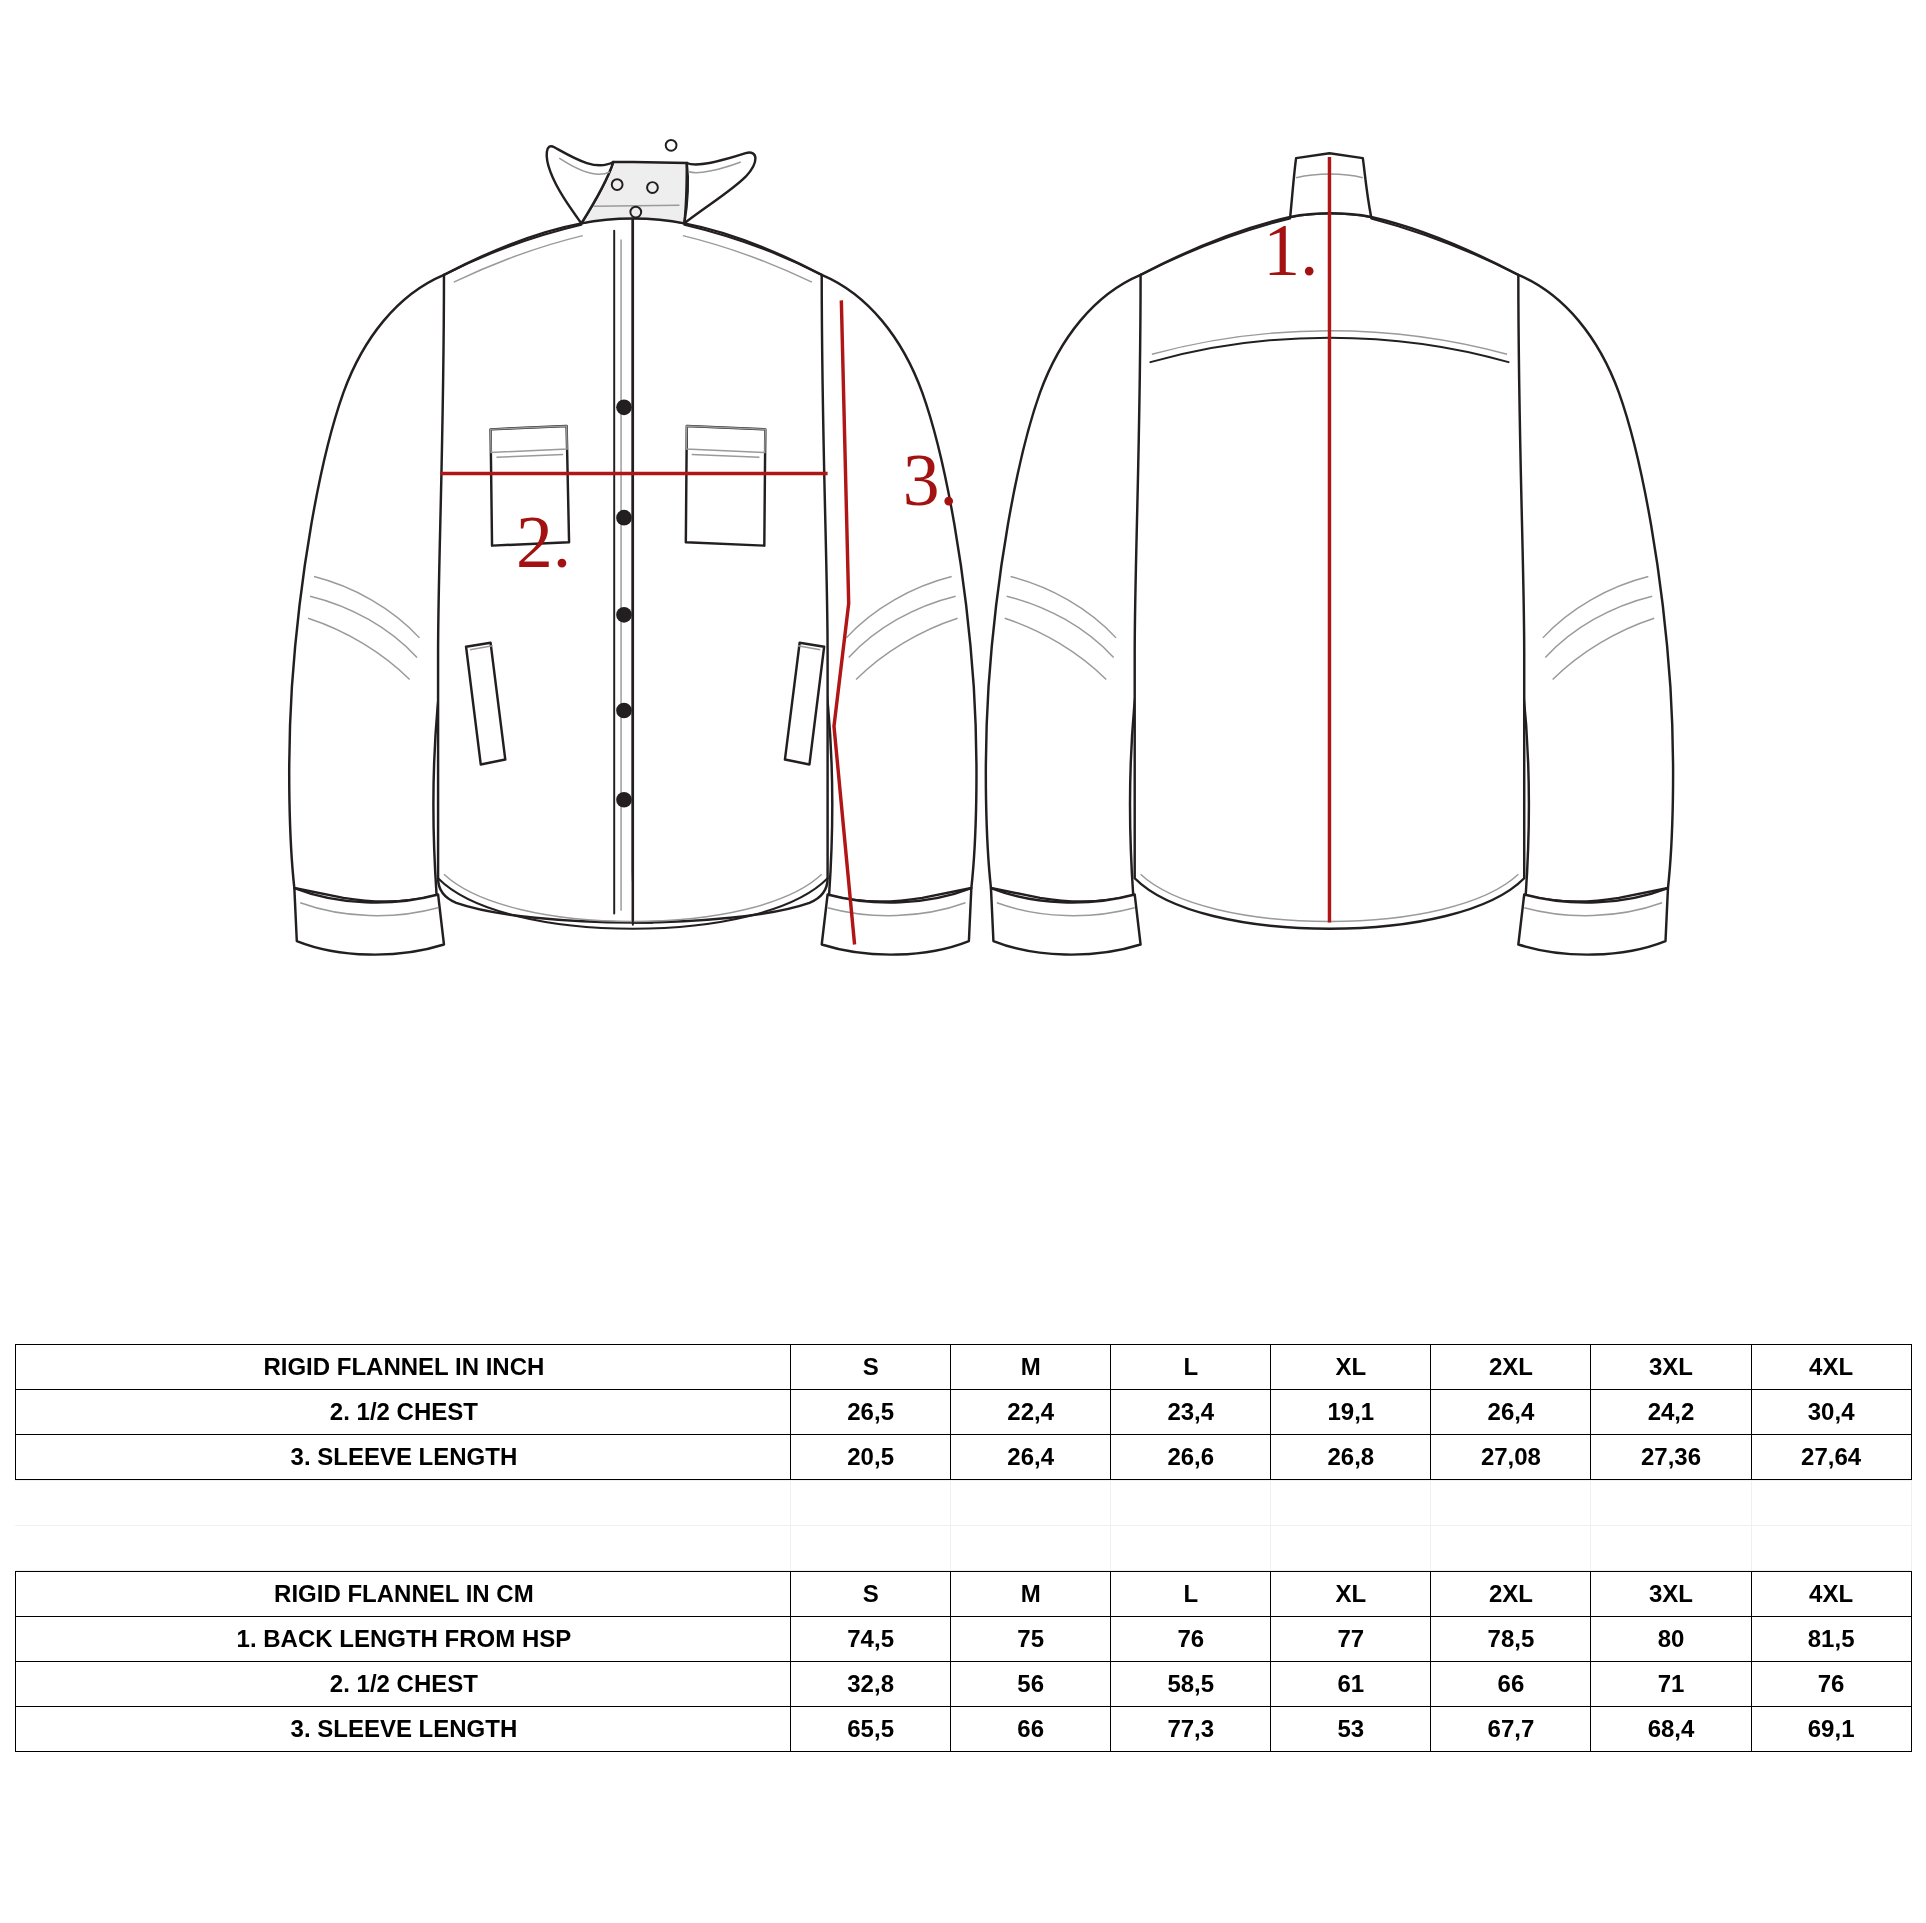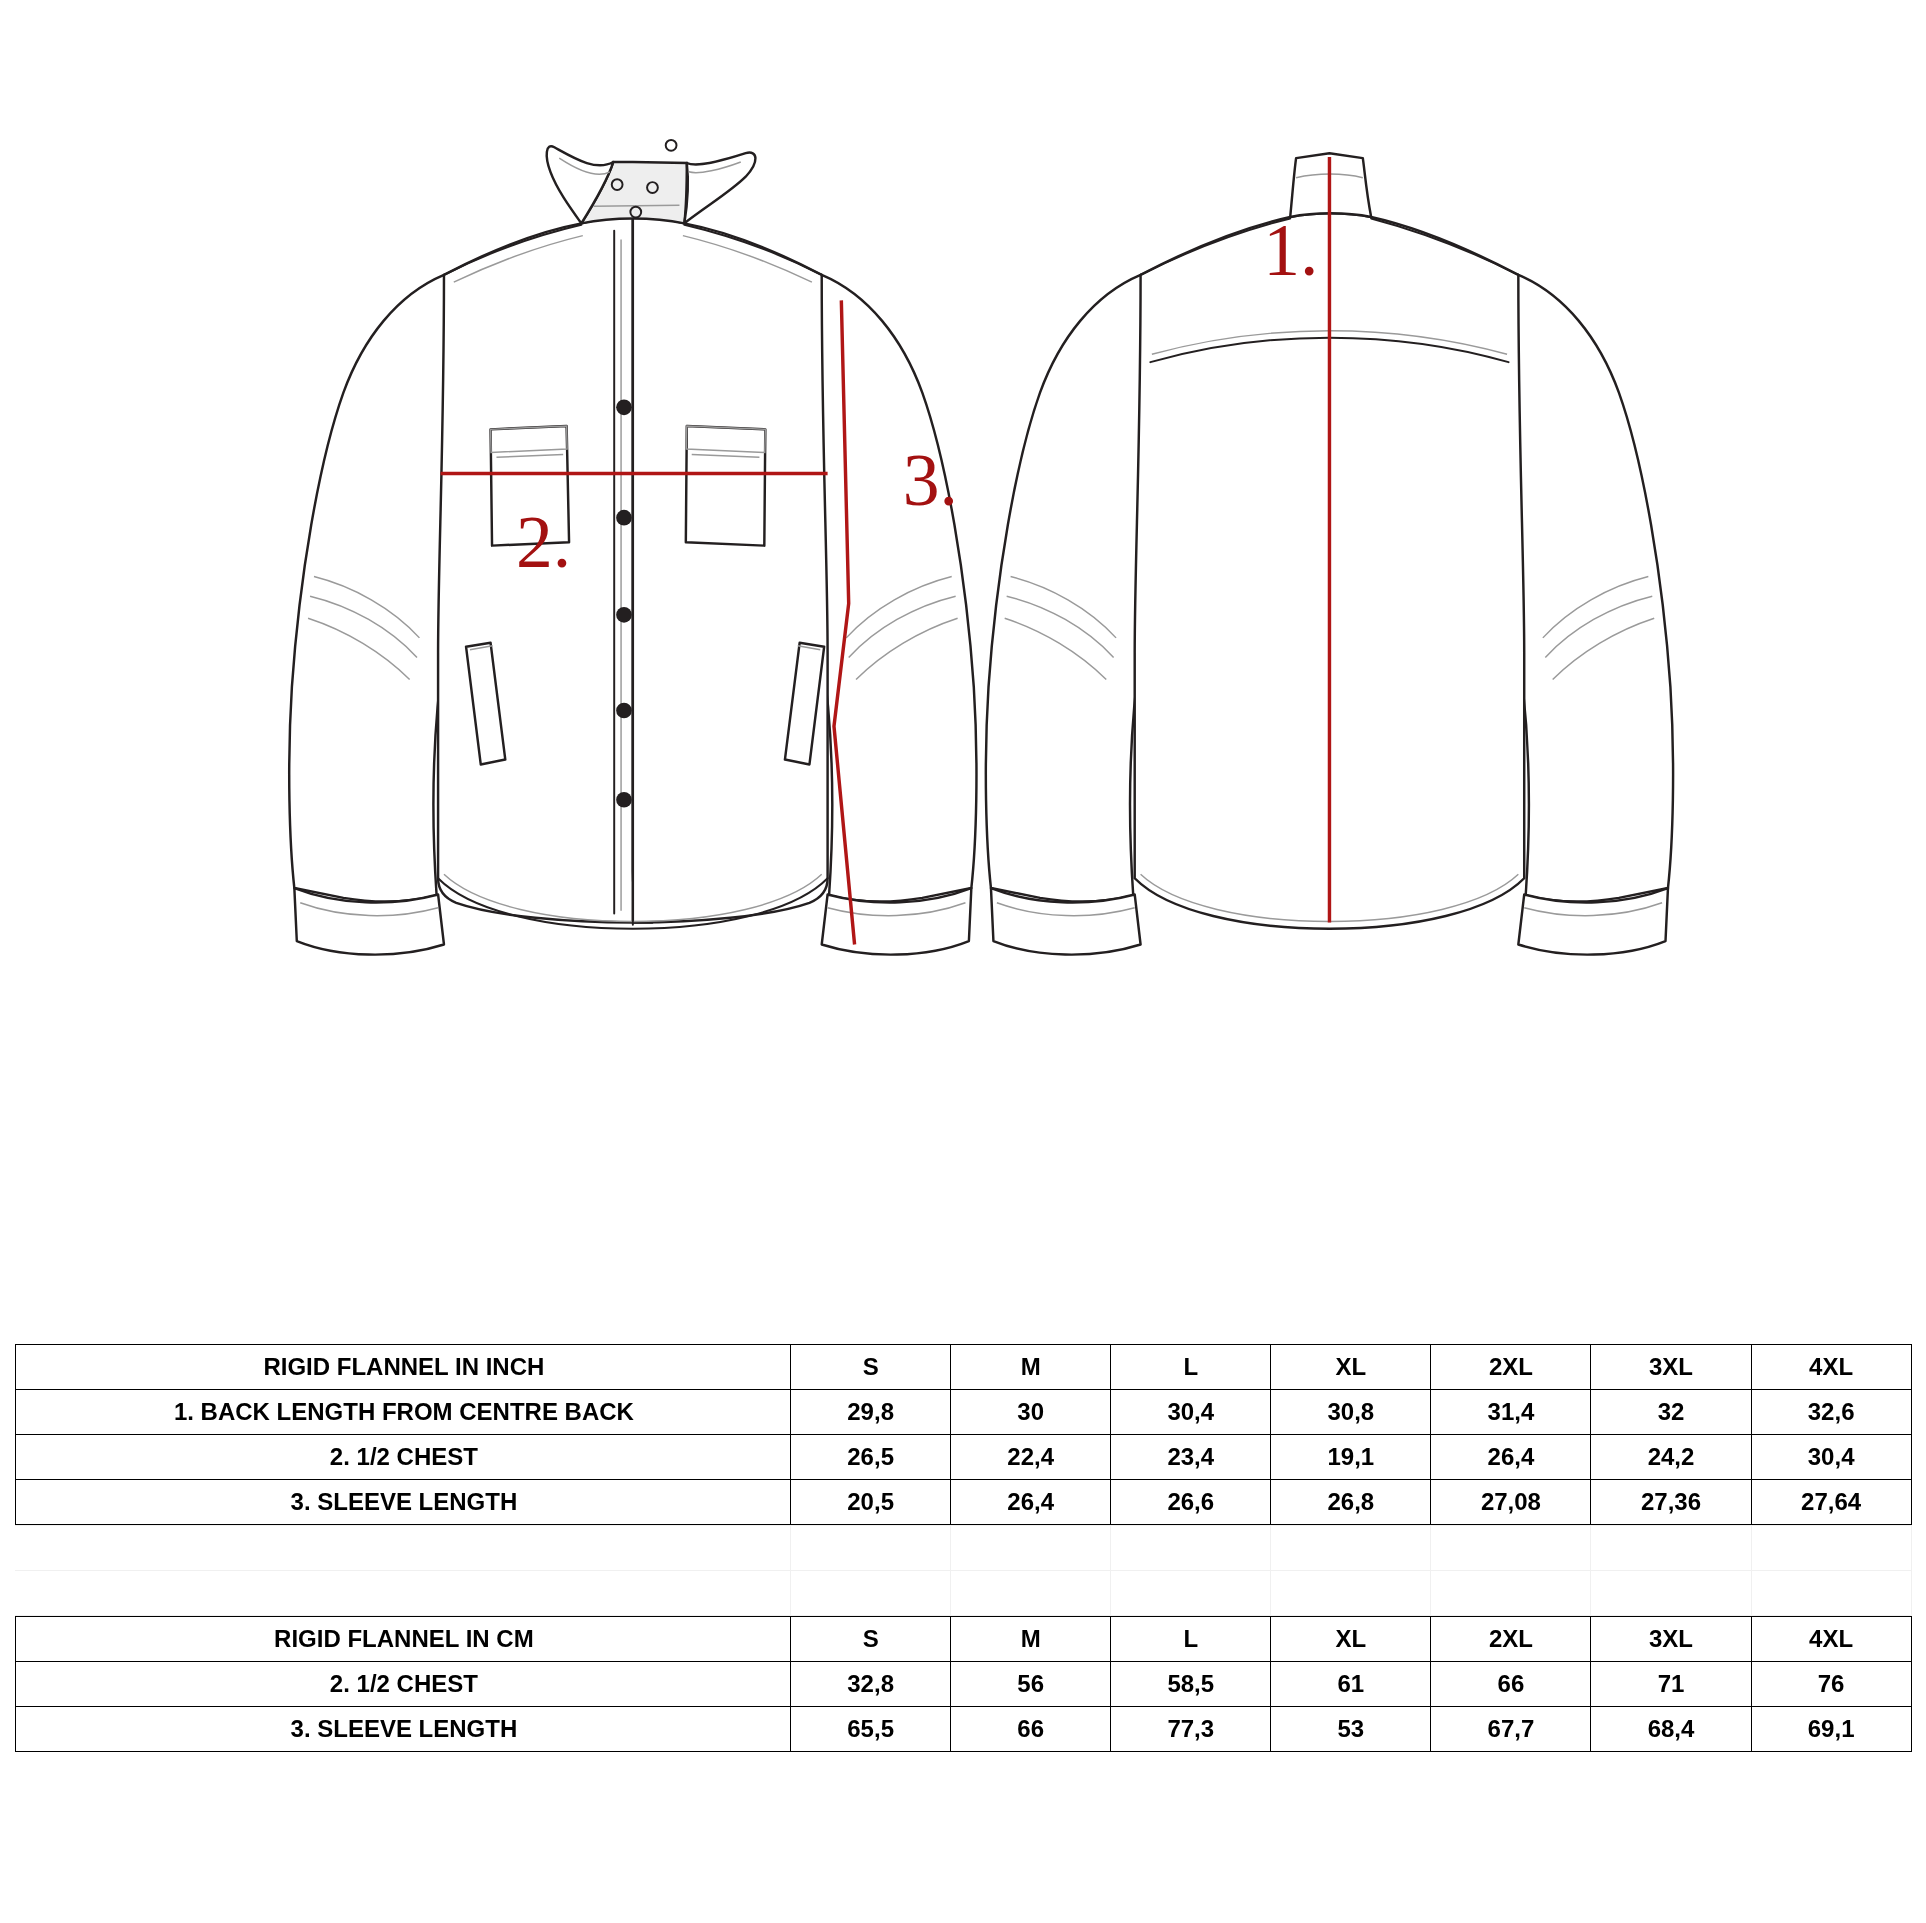--- a/index.html
+++ b/index.html
@@ -252,30 +252,20 @@
         <th class="val">M</th>
         <th class="val">L</th>
         <th class="val">XL</th>
         <th class="val">2XL</th>
         <th class="val">3XL</th>
         <th class="val">4XL</th>
       </tr>
     </thead>
     <tbody>
       <tr>
-        <td class="label">1. BACK LENGTH FROM CENTRE BACK</td>
-        <td class="val">29,8</td>
-        <td class="val">30</td>
-        <td class="val">30,4</td>
-        <td class="val">30,8</td>
-        <td class="val">31,4</td>
-        <td class="val">32</td>
-        <td class="val">32,6</td>
-      </tr>
-      <tr>
         <td class="label">2. 1/2 CHEST</td>
         <td class="val">26,5</td>
         <td class="val">22,4</td>
         <td class="val">23,4</td>
         <td class="val">19,1</td>
         <td class="val">26,4</td>
         <td class="val">24,2</td>
         <td class="val">30,4</td>
       </tr>
       <tr>
@@ -324,20 +314,30 @@
         <th class="val">M</th>
         <th class="val">L</th>
         <th class="val">XL</th>
         <th class="val">2XL</th>
         <th class="val">3XL</th>
         <th class="val">4XL</th>
       </tr>
     </thead>
     <tbody>
       <tr>
+        <td class="label">1. BACK LENGTH FROM HSP</td>
+        <td class="val">74,5</td>
+        <td class="val">75</td>
+        <td class="val">76</td>
+        <td class="val">77</td>
+        <td class="val">78,5</td>
+        <td class="val">80</td>
+        <td class="val">81,5</td>
+      </tr>
+      <tr>
         <td class="label">2. 1/2 CHEST</td>
         <td class="val">32,8</td>
         <td class="val">56</td>
         <td class="val">58,5</td>
         <td class="val">61</td>
         <td class="val">66</td>
         <td class="val">71</td>
         <td class="val">76</td>
       </tr>
       <tr>

